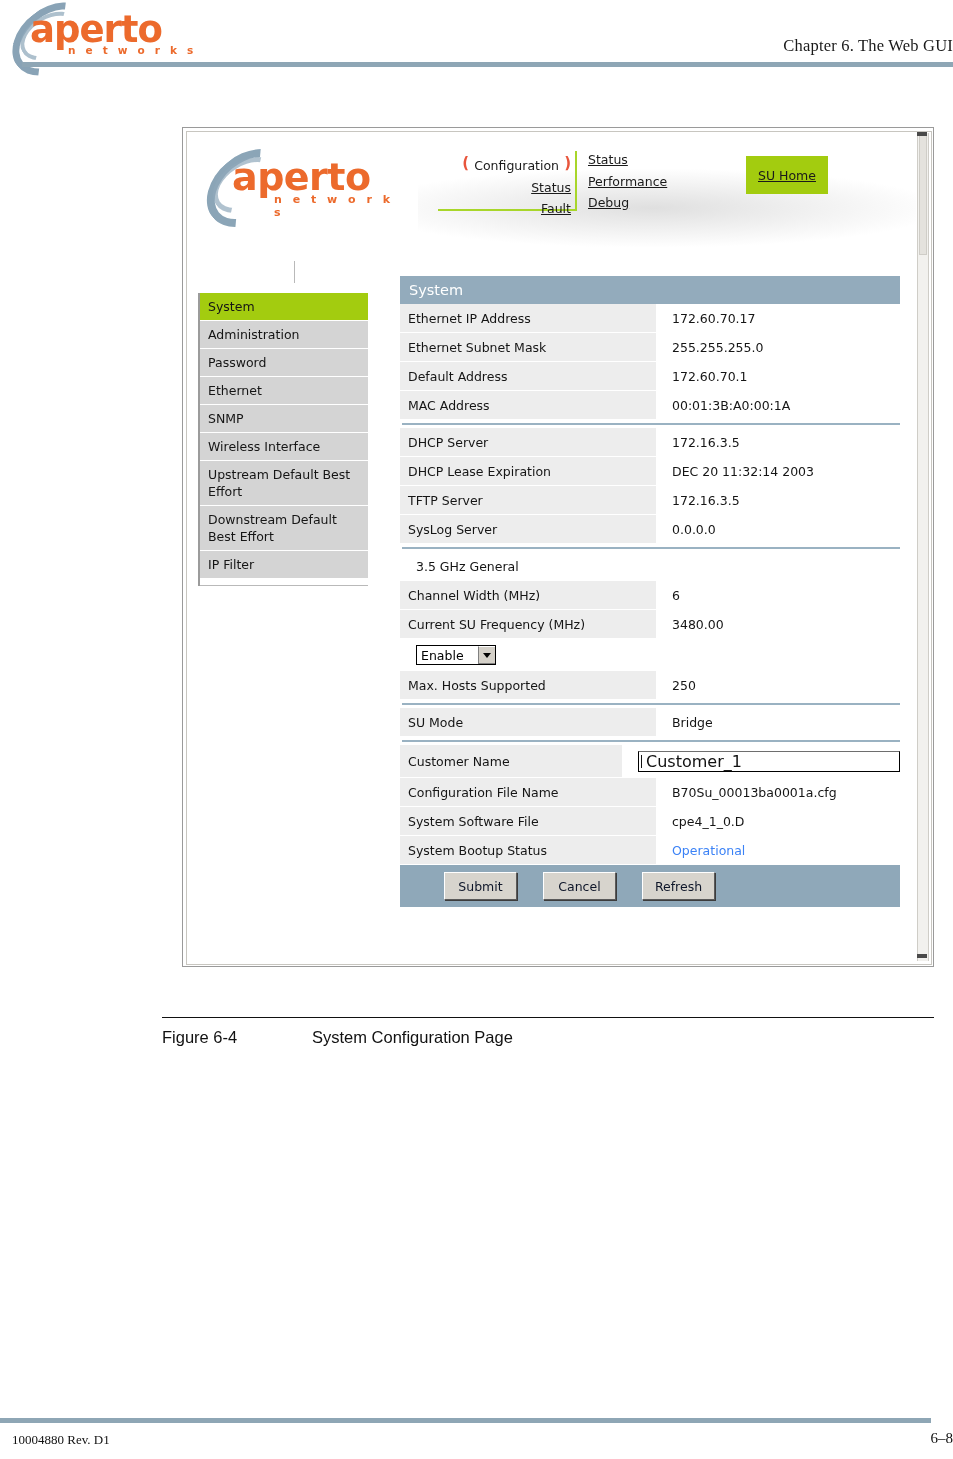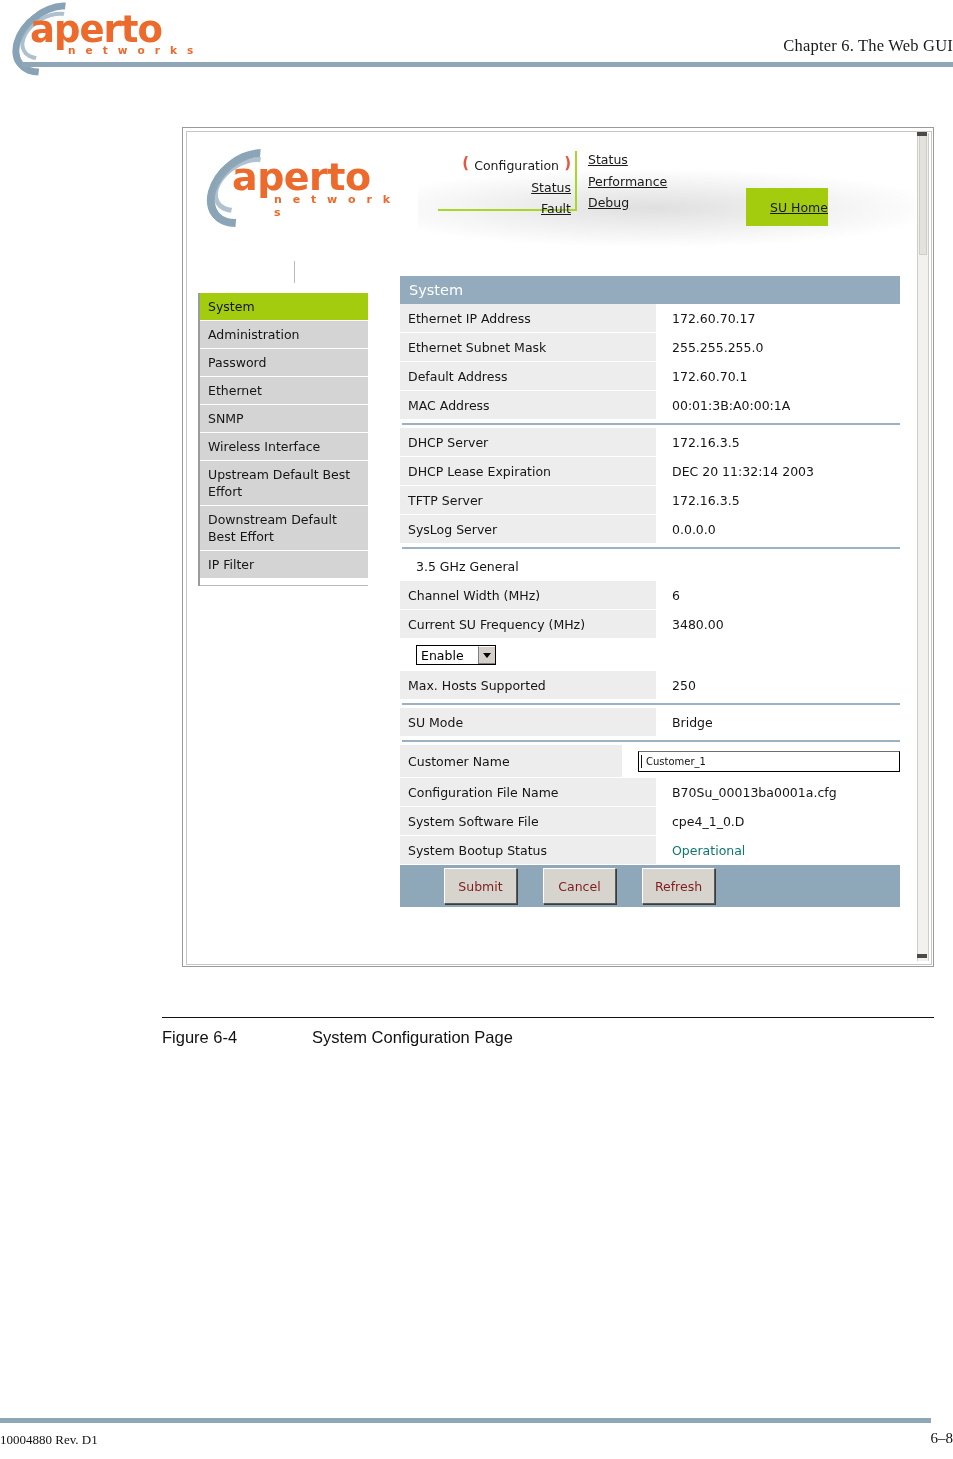--- a/index.html
+++ b/index.html
@@ -245,23 +245,22 @@
     width: 139px; height: 1px;
     border-top: 2px solid #a8d62a;
   }
   .su-home-btn {
     position: absolute;
     left: 558px; top: 23px;
     width: 82px; height: 38px;
     background: #a3cc0f;
     display: flex;
     align-items: center;
-    justify-content: flex-end;
+    justify-content: center;
     cursor: pointer;
-    margin-top: 32px;
   }
   .su-home-btn span {
     font-family: "DejaVu Sans", sans-serif;
     font-size: 12.5px;
     color: #1a1a1a;
     text-decoration: underline;
   }
 
   
   .side-tick {
@@ -340,21 +339,21 @@
     background: #ffffff;
     font-family: "DejaVu Sans", sans-serif;
     font-size: 12.5px;
     color: #151515;
     padding: 6px 0 6px 16px;
     box-sizing: border-box;
     align-self: stretch;
     display: flex;
     align-items: center;
   }
-  .cell-value.ok { color: #0f766e; }
+  .cell-value.ok { color: #3b82f6; }
   .sep {
     height: 8px;
     position: relative;
   }
   .sep::after {
     content: "";
     position: absolute;
     left: 2px; right: 0; top: 3px;
     height: 2px;
     background: #9ab2c2;
@@ -403,49 +402,49 @@
     border: 1px solid #000;
     border-top-color: #6e6e6e;
     background: #ffffff;
     display: flex;
     align-items: center;
     box-sizing: border-box;
     cursor: text;
   }
   .textbox .tv {
     font-family: "DejaVu Sans", sans-serif;
-    font-size: 10px;
+    font-size: 16px;
     color: #111;
     padding-left: 4px;
     border-left: 1px solid #111;
     margin-left: 2px;
     line-height: 13px;
   }
 
   
   .actionbar {
     background: #8fa8b9;
     height: 42px;
     display: flex;
     align-items: center;
     padding-left: 44px;
     box-sizing: border-box;
     gap: 26px;
   }
   .btn {
     min-width: 73px;
-    height: 36px;
+    height: 28px;
     background: #d7d4cd;
     border: 1px solid #ffffff;
     border-right-color: #5a5a5a;
     border-bottom-color: #5a5a5a;
     box-shadow: 1px 1px 0 #3c3c3c;
     font-family: "DejaVu Sans", sans-serif;
     font-size: 12.5px;
-    color: #7f1d1d;
+    color: #0f172a;
     display: flex;
     align-items: center;
     justify-content: center;
     cursor: pointer;
     box-sizing: border-box;
   }
 
   
   .fig-rule {
     position: absolute;
@@ -466,21 +465,21 @@
 
   
   .footer-rule {
     position: absolute;
     left: 0; top: 1418px;
     width: 931px; height: 5px;
     background: #8ea6b5;
   }
   .footer-left {
     position: absolute;
-    left: 0; top: 1432px;
+    left: 12px; top: 1432px;
     font-family: "Liberation Serif", serif;
     font-size: 13px;
     color: #111;
   }
   .footer-right {
     position: absolute;
     right: 0px; top: 1430px;
     font-family: "Liberation Serif", serif;
     font-size: 15px;
     color: #111;

